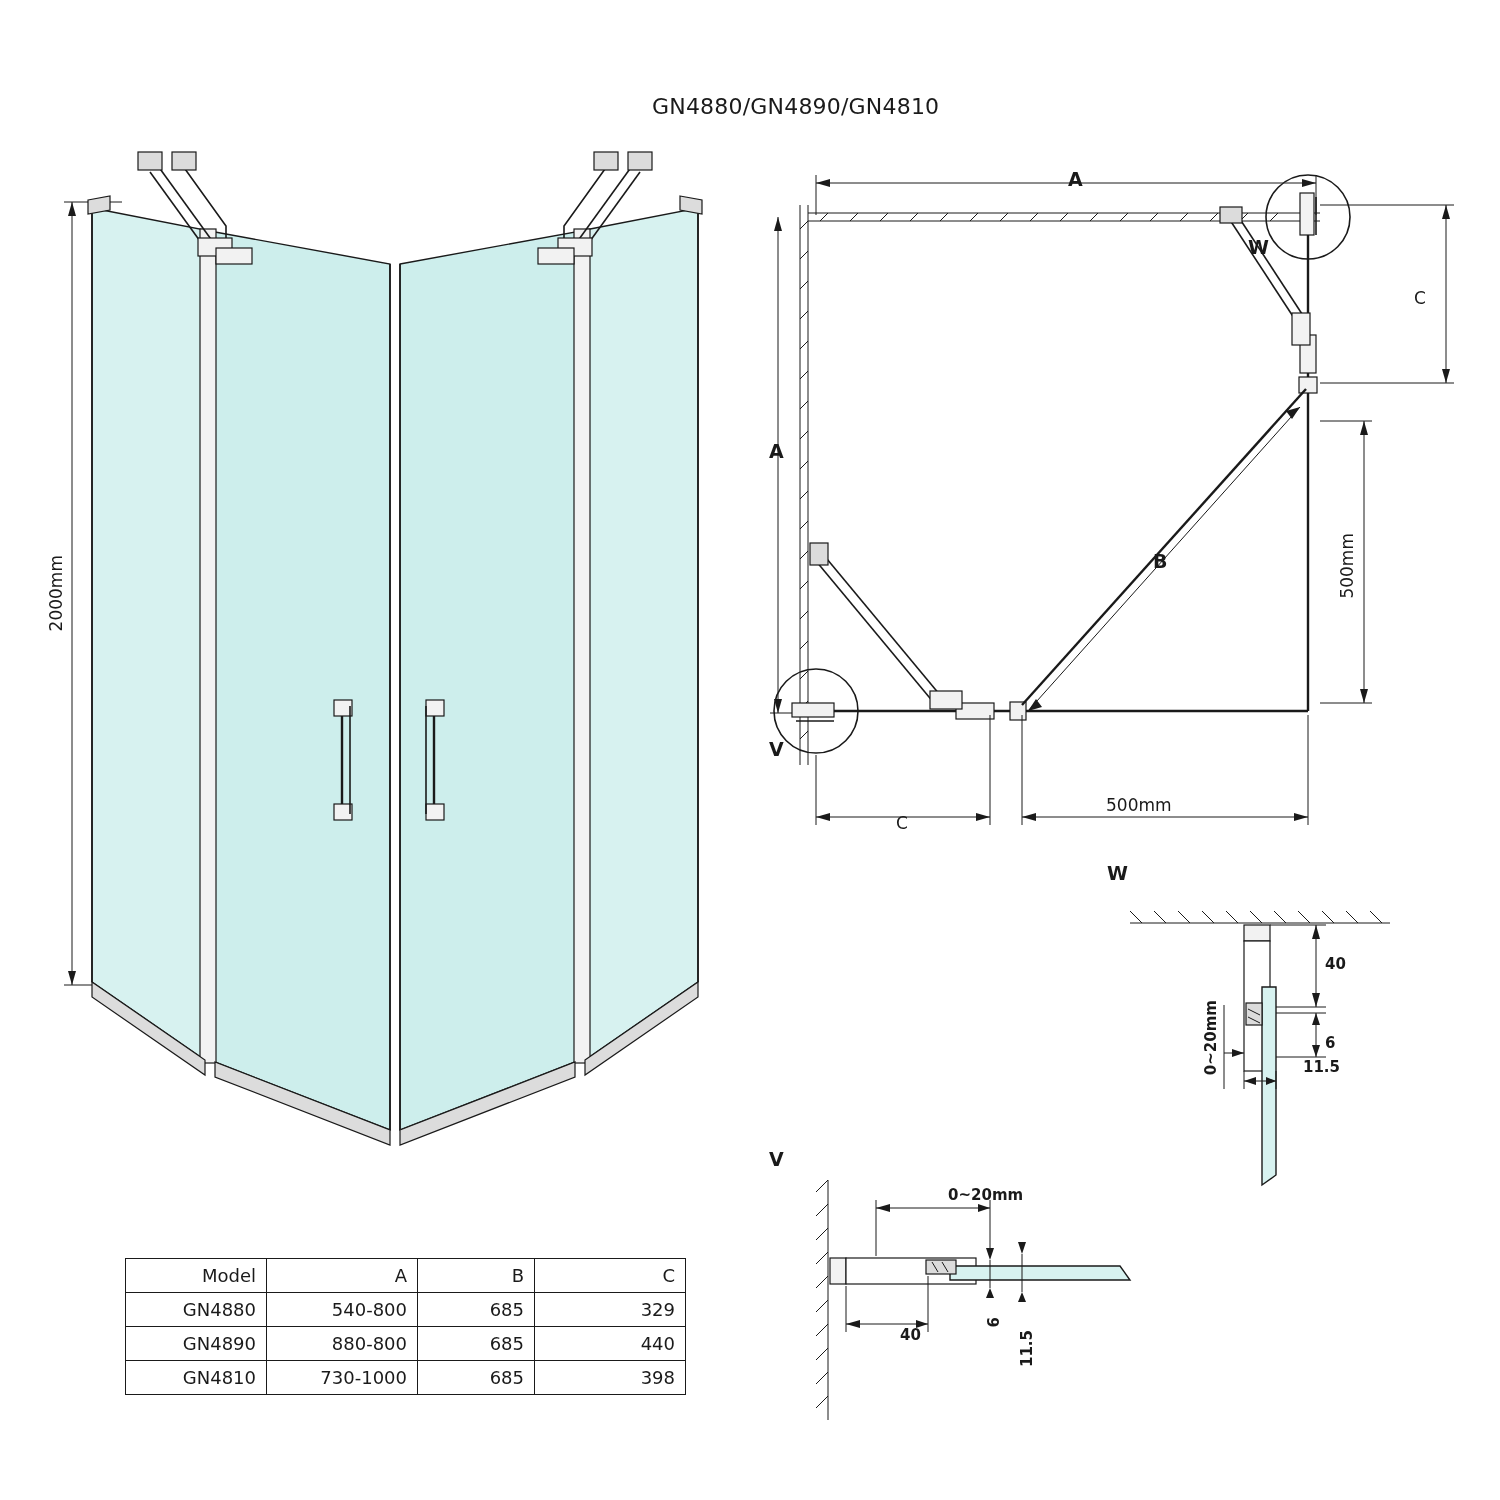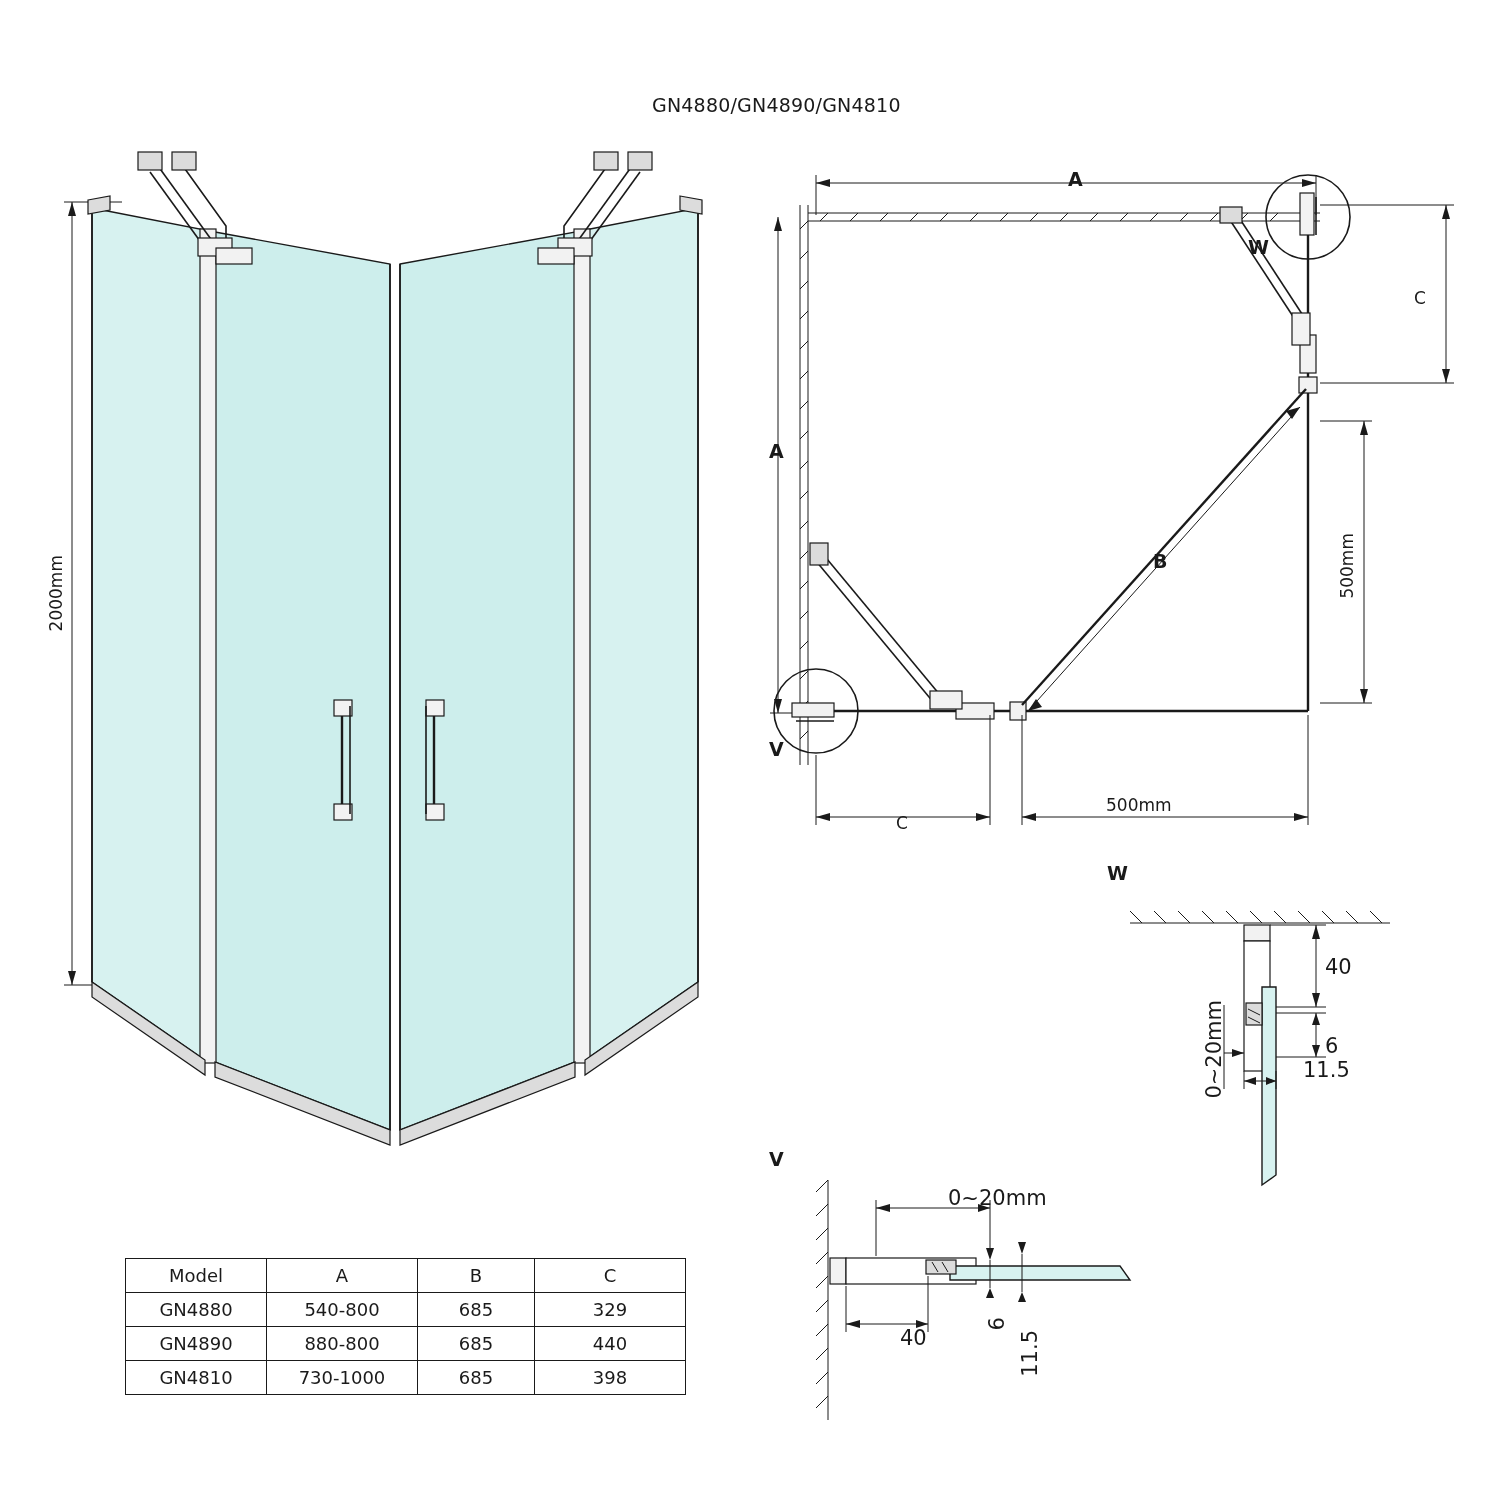--- a/index.html
+++ b/index.html
@@ -1,33 +1,33 @@
 <!DOCTYPE html>
 <html><head>
 <meta charset="utf-8">
 <style>
   html,body{margin:0;padding:0;background:#ffffff;}
   body{width:1500px;height:1500px;position:relative;font-family:"DejaVu Sans",sans-serif;color:#1a1a1a;overflow:hidden;}
   .abs{position:absolute;}
-  .ttl{font-size:19px;letter-spacing:.2px;}
+  .ttl{font-size:22px;letter-spacing:.2px;}
   .lbl{font-size:17px;}
   .lbl-b{font-size:19px;font-weight:bold;}
-  .sm{font-size:21px;}
+  .sm{font-size:15px;font-weight:bold;}
   svg{position:absolute;left:0;top:0;overflow:visible;}
   .ln{stroke:#1a1a1a;fill:none;}
   .thin{stroke-width:1;}
   .med{stroke-width:1.6;}
   .thick{stroke-width:2.4;}
   .glass{fill:#d7f2f0;stroke:#1a1a1a;stroke-width:1.4;}
   .glass2{fill:#cdeeec;stroke:#1a1a1a;stroke-width:1.4;}
   .met{fill:#f2f2f2;stroke:#1a1a1a;stroke-width:1.2;}
   .met2{fill:#dcdcdc;stroke:#1a1a1a;stroke-width:1.2;}
   .wht{fill:#ffffff;stroke:#1a1a1a;stroke-width:1.2;}
   table.spec{border-collapse:collapse;font-size:18px;}
-  table.spec td{border:1.4px solid #1a1a1a;padding:6px 10px;text-align:center;white-space:nowrap;}
+  table.spec td{border:1.4px solid #1a1a1a;padding:6px 10px;text-align:right;white-space:nowrap;}
   table.spec td.model{min-width:120px;}
   .vert{writing-mode:vertical-rl;transform:rotate(180deg);}
 </style>
 </head>
 <body>
 
 <div class="abs ttl" style="left:652px;top:94px;">GN4880/GN4890/GN4810</div>
 
 <svg width="760" height="1120" style="left:30px;top:130px;">
 

